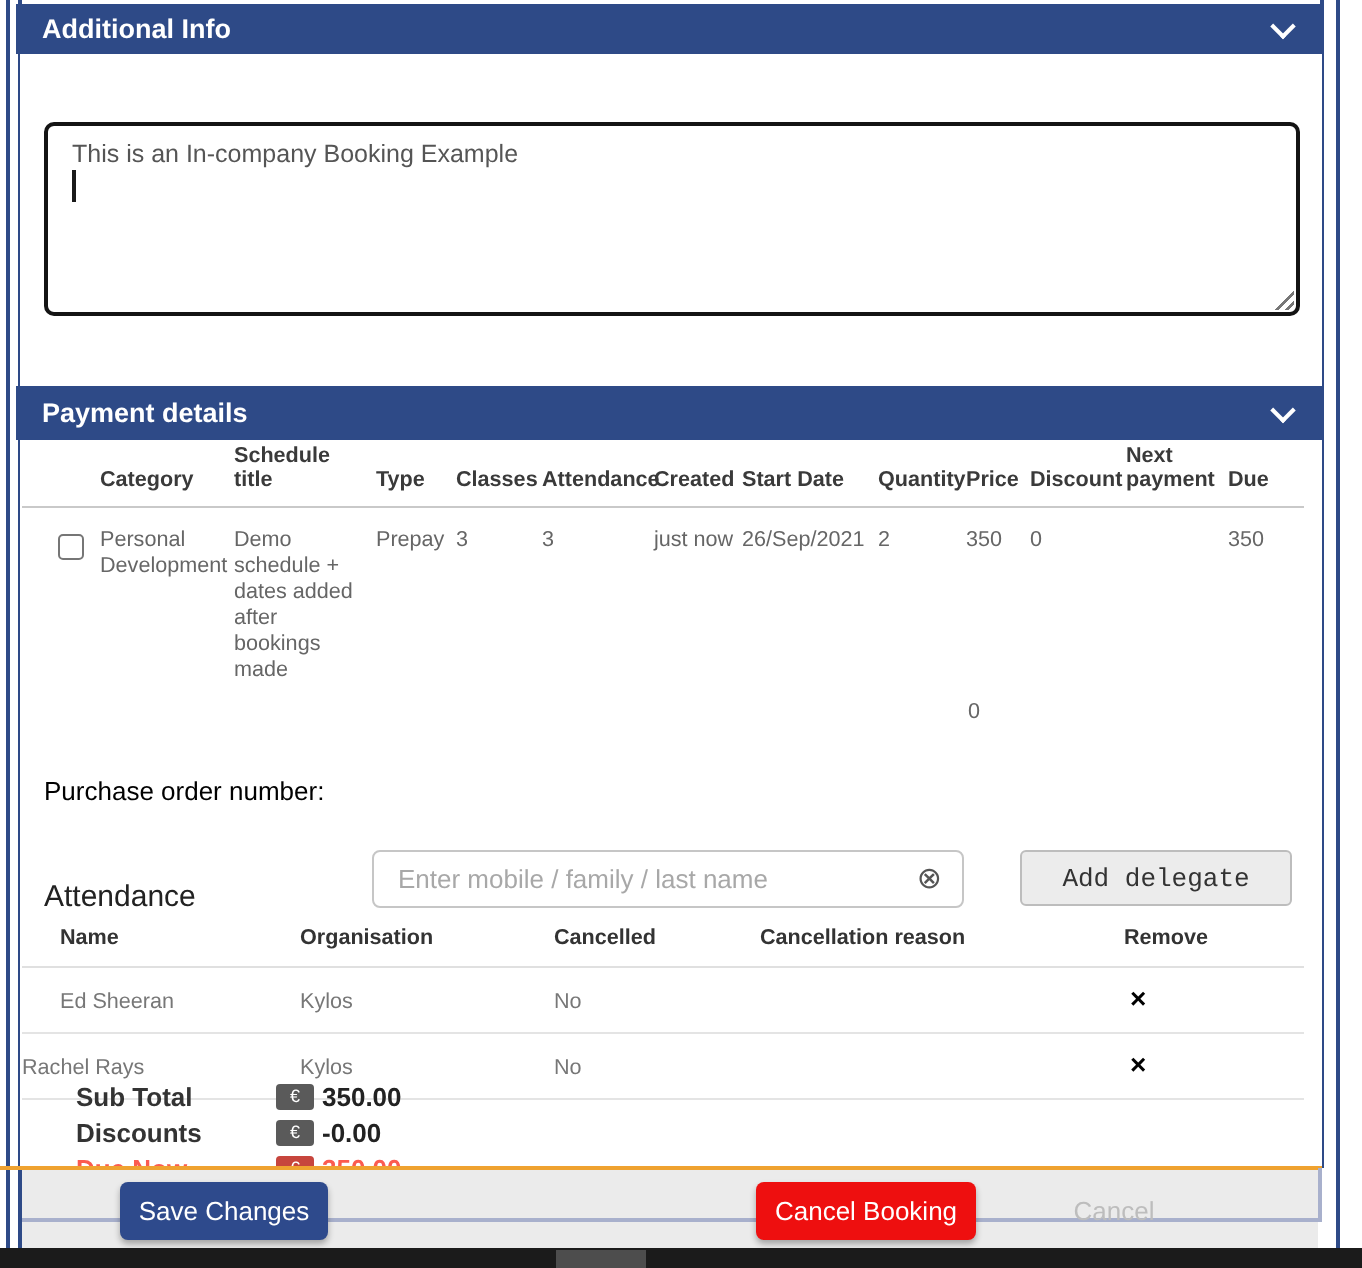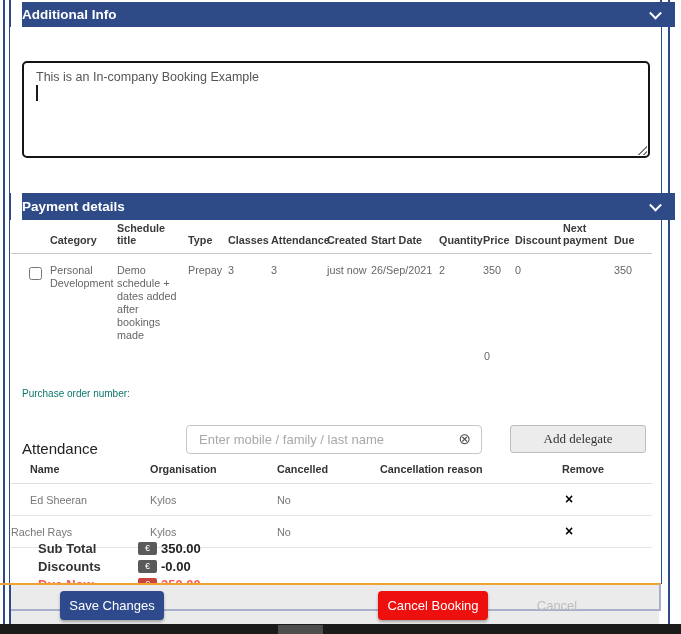--- a/index.html
+++ b/index.html
@@ -1,22 +1,22 @@
 <!DOCTYPE html>
 <html><head>
 <meta charset="utf-8">
 <style>
   html,body{margin:0;padding:0;background:#fff;}
   #app{position:relative;width:681px;height:634px;background:#fff;overflow:hidden;
        font-family:"Liberation Sans","DejaVu Sans",sans-serif;}
   .vline{position:absolute;top:0;width:2px;height:624px;background:#2e4a87;}
   
-  .sec-header{position:absolute;left:22px;width:653px;background:#2e4a87;color:#fff;
+  .sec-header{position:absolute;left:8px;width:653px;background:#2e4a87;color:#fff;
       font-size:13.5px;font-weight:bold;display:flex;align-items:center;box-sizing:border-box;
-      cursor:pointer;}
+      padding-left:13px;cursor:pointer;}
   .chev{position:absolute;right:15px;top:50%;width:7px;height:7px;
       border-right:2px solid #fff;border-bottom:2px solid #fff;
       transform:translateY(-70%) rotate(45deg);}
   .sec-body{position:absolute;left:9px;width:653px;background:#fff;box-sizing:border-box;
       border-left:1px solid #2e4a87;border-right:1px solid #2e4a87;}
   
   .req-label{position:absolute;left:22px;top:40px;font-size:13px;color:#333;}
   .ta-wrap{position:absolute;left:22px;top:61px;width:628px;height:97px;}
   textarea.notes{width:100%;height:100%;box-sizing:border-box;border:2px solid #141414;
       border-radius:5px;resize:none;padding:7px 12px;font-family:"Liberation Sans",sans-serif;
@@ -27,35 +27,35 @@
       clip-path:polygon(100% 0,100% 100%,0 100%);}
   
   table{border-collapse:collapse;table-layout:fixed;}
   #payTable{position:absolute;left:11px;top:222px;width:641px;}
   #payTable th{font-size:10.8px;font-weight:bold;color:#3a3a3a;text-align:left;
       vertical-align:bottom;padding:0 4px 7px 0;}
   #payTable thead tr{border-bottom:1px solid #c9c9c9;}
   #payTable td{font-size:10.8px;color:#666;vertical-align:top;padding:10px 4px 0 0;line-height:13px;}
   .zero-note{position:absolute;left:484px;top:350px;font-size:10.8px;color:#666;}
   
-  .po-label{position:absolute;left:22px;top:388px;font-size:10px;color:#0f766e;text-align:center;}
+  .po-label{position:absolute;left:22px;top:388px;font-size:13px;color:#000000;text-align:center;}
   .po-input{position:absolute;left:240px;top:381px;width:242px;height:30px;box-sizing:border-box;
       border:1px solid #b9b9b9;border-radius:4px;font-size:13px;color:#555;padding:0 0 0 13px;
       font-family:"Liberation Sans",sans-serif;}
   
   .del-label{position:absolute;left:22px;top:440px;font-size:15px;color:#222;}
   .search-wrap{position:absolute;left:186px;top:425px;width:296px;height:29px;}
   .search-wrap input{width:100%;height:100%;box-sizing:border-box;border:1px solid #c6c6c6;
       border-radius:4px;font-size:13px;color:#444;padding:0 30px 0 12px;
       font-family:"Liberation Sans",sans-serif;}
   .search-wrap input::placeholder{color:#a8a8a8;}
   .clear-ic{position:absolute;right:11px;top:5px;font-size:15px;color:#555;cursor:pointer;}
   .add-btn{position:absolute;left:510px;top:425px;width:136px;height:28px;background:#ececec;
       border:1px solid #bdbdbd;border-radius:3px;font-size:13px;color:#333;
-      font-family:Liberation Serif, serif;cursor:pointer;}
+      font-family:Liberation Mono, monospace;cursor:pointer;}
   #delTable{position:absolute;left:11px;top:457px;width:641px;}
   #delTable th{font-size:10.8px;font-weight:bold;color:#333;text-align:left;
       padding:6px 0 8px 0;border-bottom:1px solid #e0e0e0;}
   #delTable td{font-size:10.8px;color:#777;padding:10px 0 9px 0;border-bottom:1px solid #e4e4e4;}
   .rm{font-size:14px;font-weight:bold;color:#000;cursor:pointer;line-height:10px;}
   
   .tot-row{position:absolute;left:38px;height:15px;display:flex;align-items:center;}
   .tot-label{width:100px;font-size:13px;font-weight:bold;color:#333;}
   .badge{display:inline-block;width:19px;height:13px;background:#5a5a5a;border-radius:2px;
       color:#fff;font-size:9px;text-align:center;line-height:13px;}

